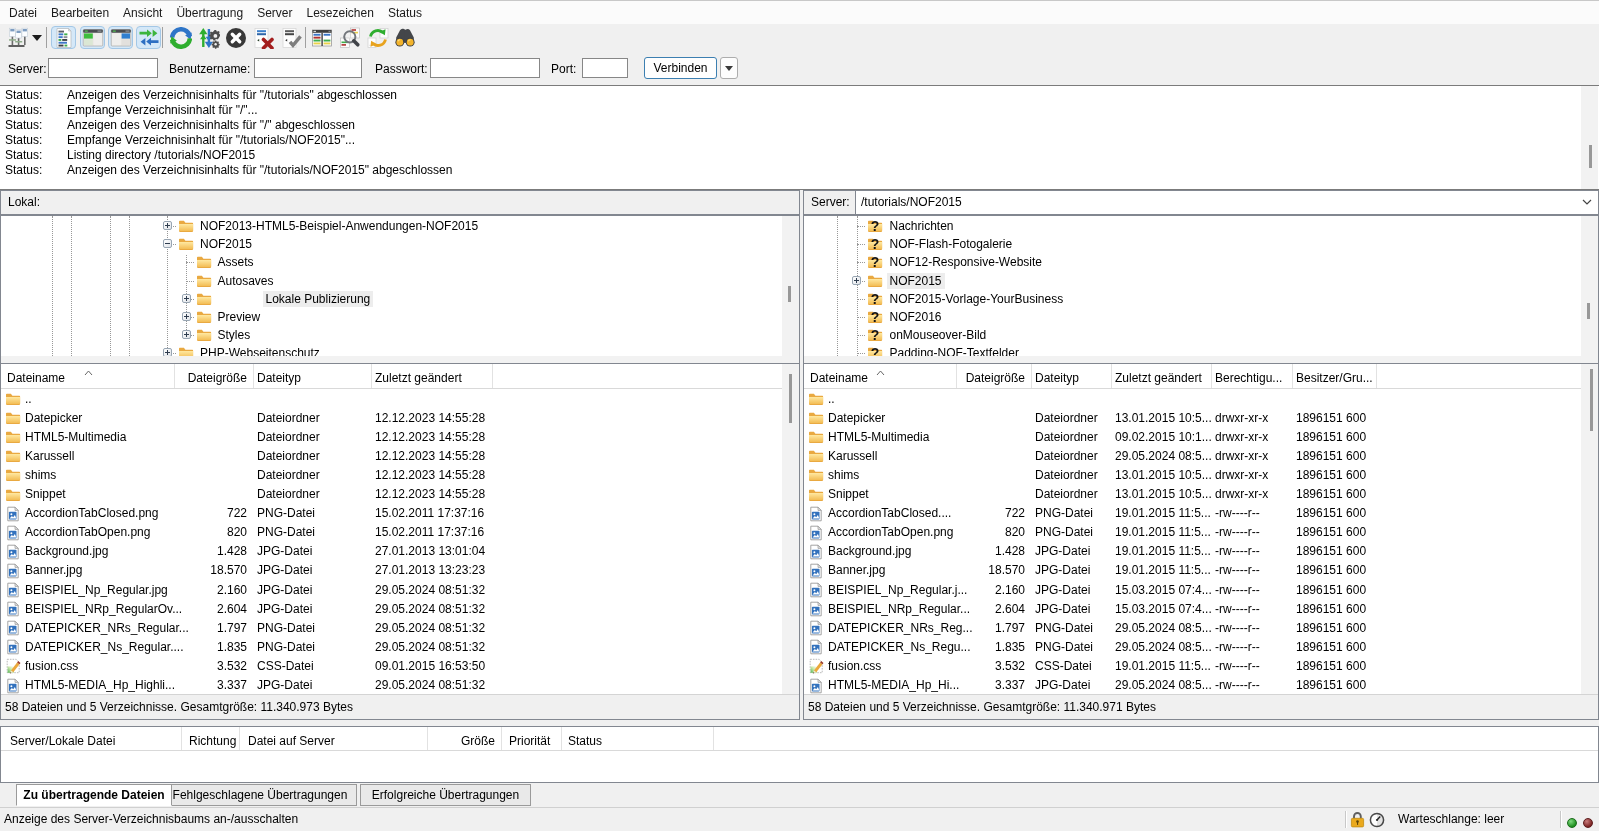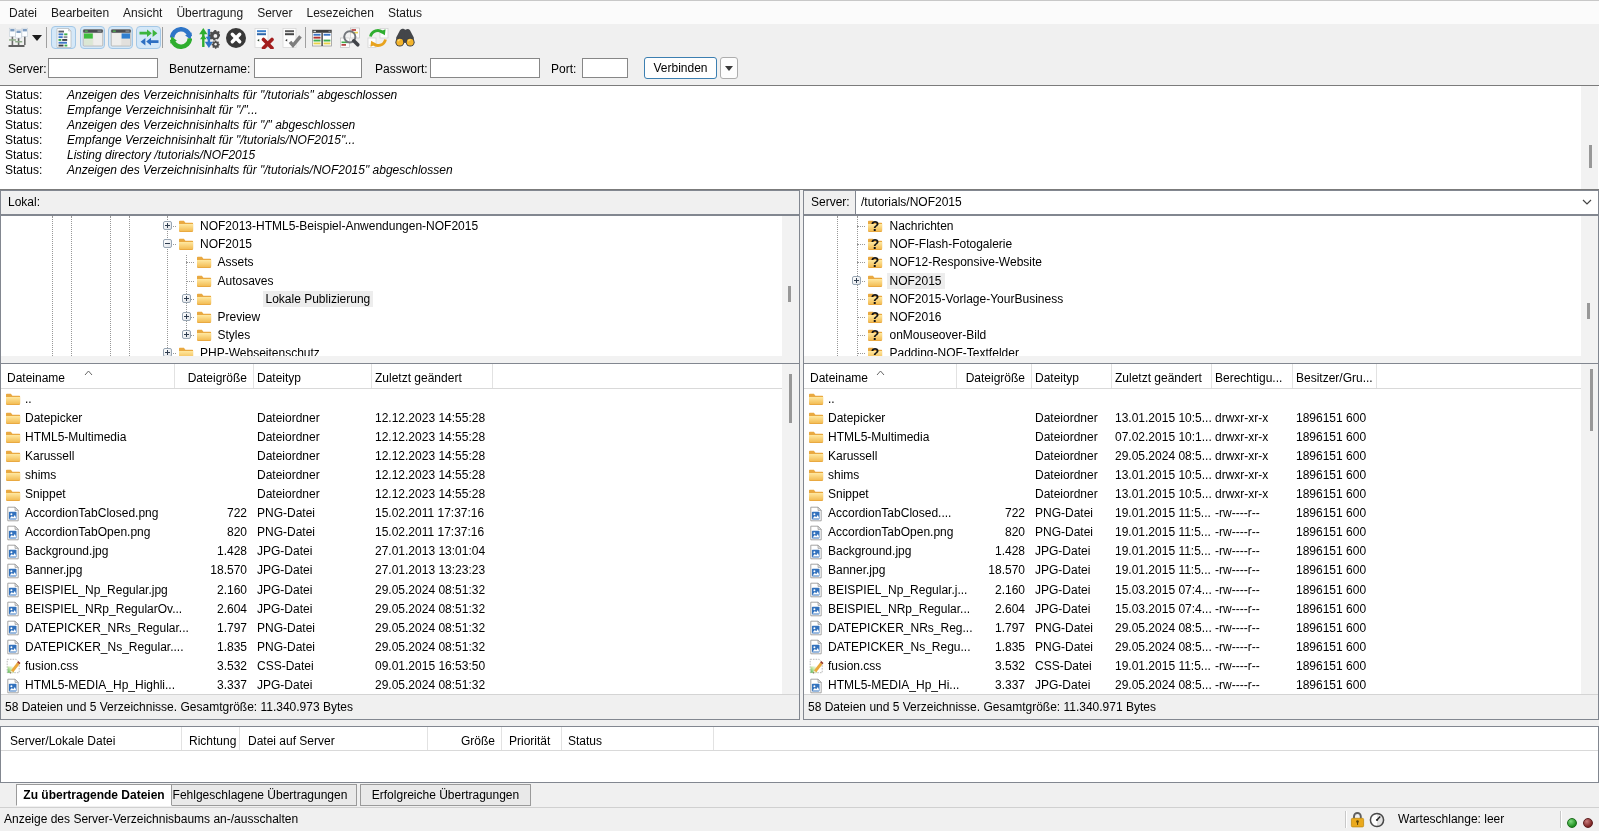--- a/index.html
+++ b/index.html
@@ -25,21 +25,21 @@
   .qc-label { position:absolute; top:8px; height:18px; line-height:18px; }
   .qc-input { position:absolute; top:6px; height:20px; background:#fff; border:1px solid #878787; }
   #connect-btn { position:absolute; left:644px; top:5px; width:73px; height:22px; background:#fefefe; border:1px solid #3c7fb1; border-radius:3px; text-align:center; line-height:20px; }
   #connect-drop { position:absolute; left:720px; top:5px; width:18px; height:22px; background:#fdfdfd; border:1px solid #adadad; border-radius:3px; display:flex; align-items:center; justify-content:center; }
   #connect-drop:after { content:""; width:0; height:0; border-left:4px solid transparent; border-right:4px solid transparent; border-top:5px solid #3a3a3a; }
 
   
   #log { left:0; top:85px; width:1599px; height:105px; background:#fff; border-top:1px solid #7b7b7b; border-bottom:1px solid #7b7b7b; }
   .log-line { position:absolute; left:0; height:15px; line-height:15px; white-space:pre; }
   .log-label { position:absolute; left:5px; }
-  .log-msg { position:absolute; left:67px;font-style:italic; }
+  .log-msg { position:absolute; left:67px; }
   .sb-track-v { position:absolute; background:#f2f2f2; }
   .sb-thumb-v { position:absolute; background:#989898; }
 
   
   .panel { position:absolute; border:1px solid #828790; }
   .pathbar { position:absolute; height:25px; background:#f0f0f0; }
   .path-label { position:absolute; left:7px; top:4px; }
   .path-combo { position:absolute; top:0; bottom:0; background:#fff; border-left:1px solid #828790; }
   .path-text { position:absolute; left:5px; top:4px; white-space:pre; }
   .combo-chevron { position:absolute; top:8px; width:10px; height:6px; }
@@ -927,21 +927,21 @@
             <linearGradient id="gfold" x1="0" y1="0" x2="0" y2="1">
               <stop offset="0" stop-color="#ffe9a2"></stop>
               <stop offset="1" stop-color="#f3bd55"></stop>
             </linearGradient>
           </defs>
         </svg>
       </span>
       <span class="cell" style="overflow: visible; left: 24px; width: 128px;">HTML5-Multimedia</span>
       <span class="cell num" style="left: 152px; width: 69px;"></span>
       <span class="cell" style="left: 231px; width: 76px;">Dateiordner</span>
-      <span class="cell" style="left: 311px; width: 96px;">07.02.2015 10:1...</span>
+      <span class="cell" style="left: 311px; width: 96px;">09.02.2015 10:1...</span>
       <span class="cell" style="left: 411px; width: 77px;">drwxr-xr-x</span>
       <span class="cell" style="left: 492px; width: 80px;">1896151 600</span>
     </div>
     <div class="list-row" style="top: 82.8px; width: 780px;">
       <span class="row-icon">
         <svg width="16" height="16" viewBox="0 0 16 16">
           <path d="M1 3.6c0-.5.3-.8.8-.8h4.1l1.5 1.9h7c.4 0 .7.3.7.8v7.6c0 .5-.3.8-.8.8H1.8c-.5 0-.8-.3-.8-.8z" fill="#e9a941"></path>
           <path d="M1 5.9h14.1v6.4c0 .4-.3.7-.7.7H1.7c-.4 0-.7-.3-.7-.7z" fill="url(#gfold)"></path>
           <defs>
             <linearGradient id="gfold" x1="0" y1="0" x2="0" y2="1">

